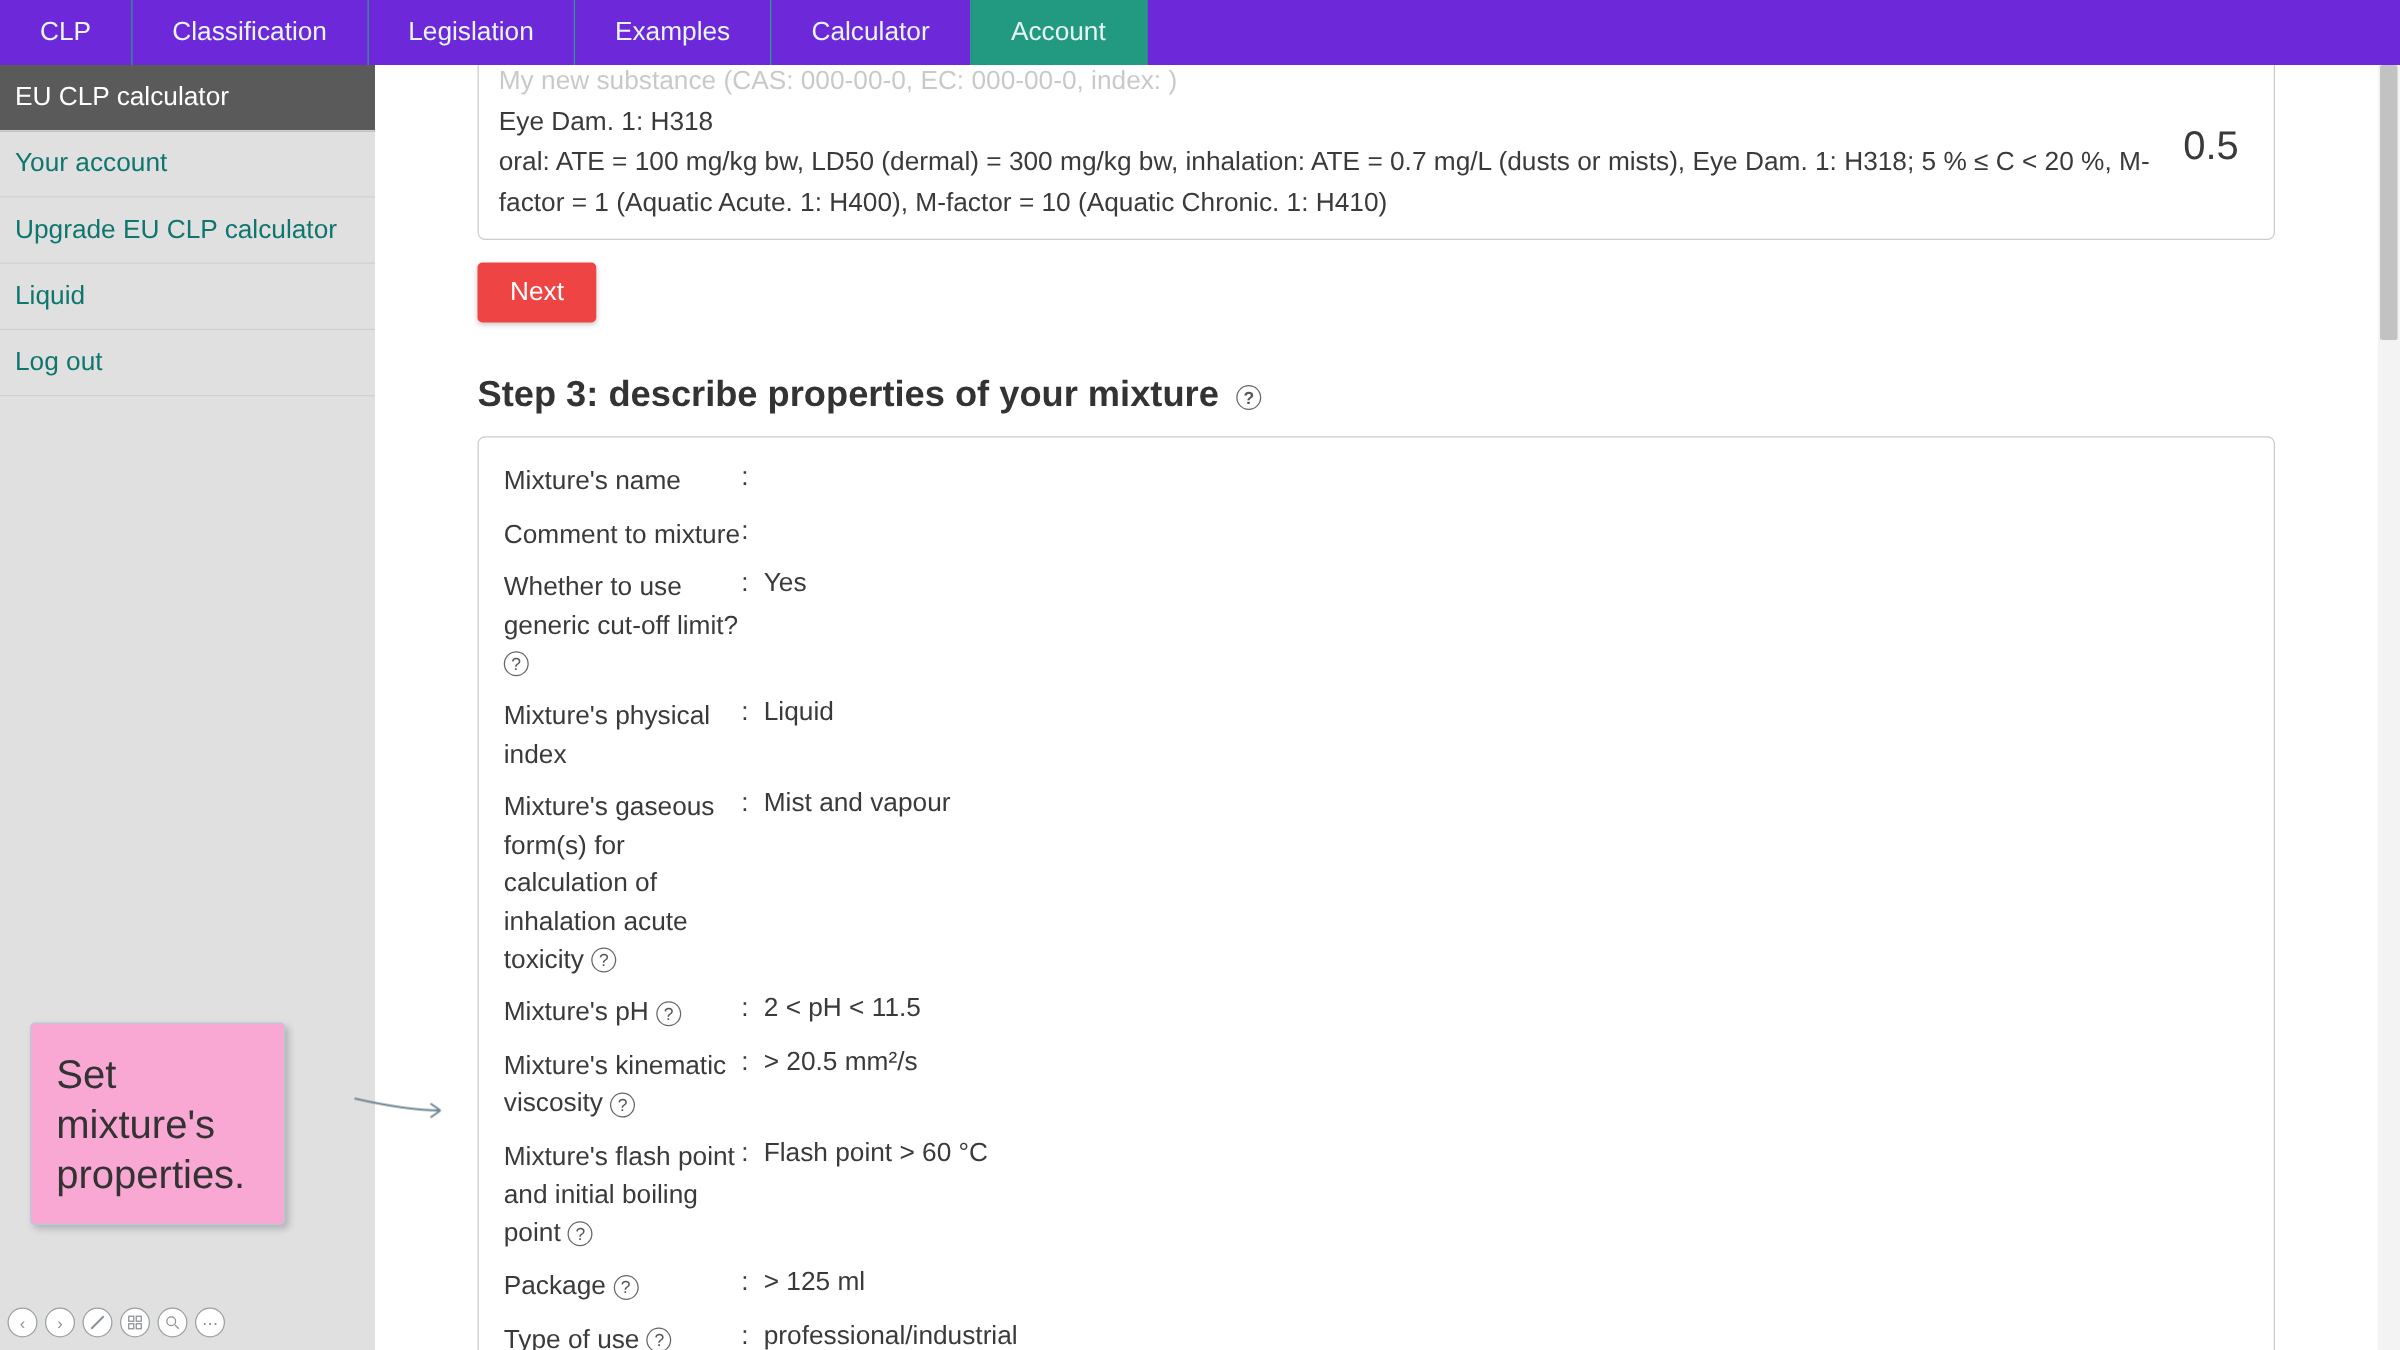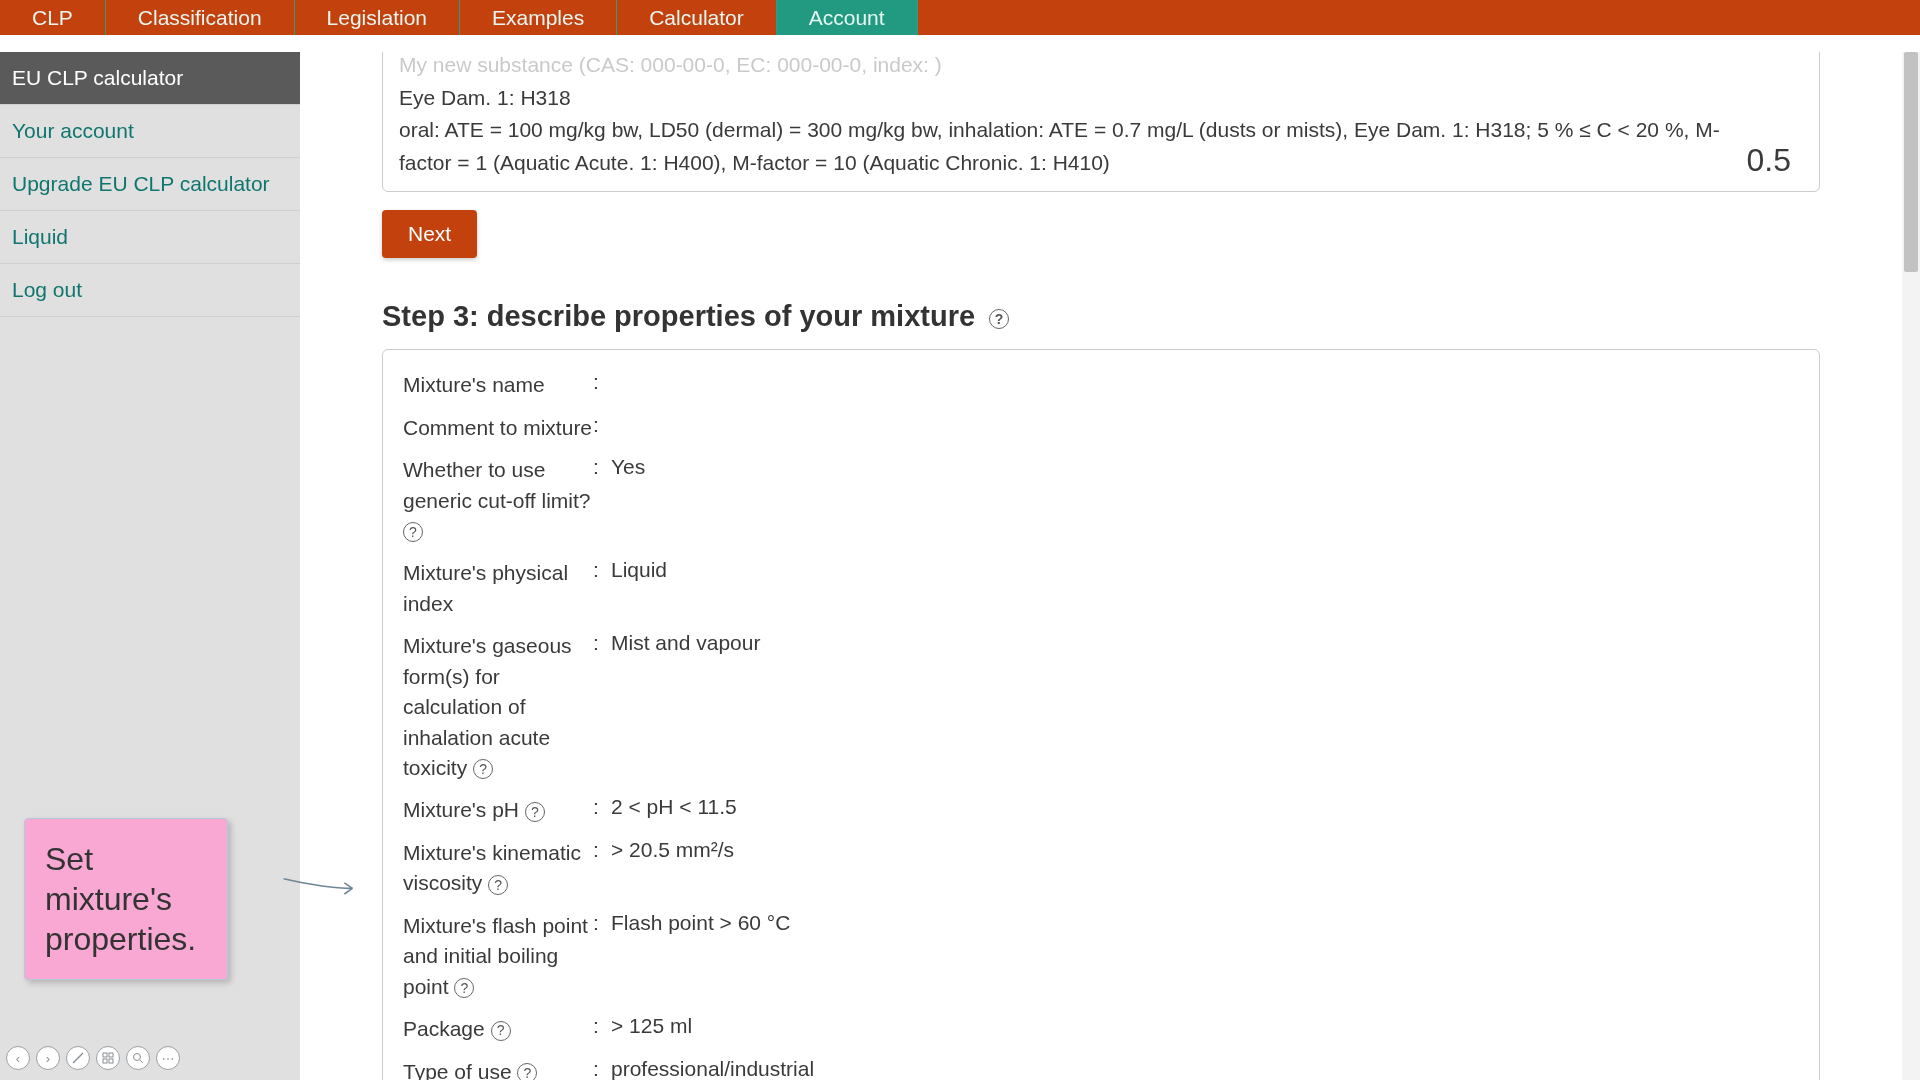--- a/index.html
+++ b/index.html
@@ -1,38 +1,38 @@
 <!DOCTYPE html>
 <html><head>
 <meta charset="utf-8">
 <style>
   * { margin:0; padding:0; box-sizing:border-box; }
   html,body { width:1920px; height:1080px; font-family:"Segoe UI",Arial,sans-serif; background:#fff; overflow:hidden; }
   body { position:relative; }
 
   
-  .topnav { display:flex; background:#c2410c; height:35px; }
+  .topnav { display:flex; background:#6d28d9; height:52px; }
   .topnav .tab { color:#e8f6f2; padding:0 32px; display:flex; align-items:center; font-size:21px; border-right:1px solid #2b9c85; cursor:pointer; }
   .topnav .tab.active { background:#219a81; }
 
   
   .sidebar { position:absolute; top:52px; left:0; width:308px; bottom:0; background:#e0e0e0; }
   .sidebar-item { padding:14px 12px; font-size:21px; color:#0f766e; border-bottom:1px solid #d0d0d0; cursor:pointer; }
   .sidebar-item.active { background:#5a5a5a; color:#fff; }
 
   
   .main { position:absolute; top:52px; left:300px; right:0; bottom:0; background:#fff; overflow-y:auto; }
   .main-inner { padding:0 100px 200px 82px; }
 
-  .card { border:1px solid #ccc; border-radius:6px; padding:10px 16px 12px 16px; margin-bottom:18px; display:flex; justify-content:space-between; align-items:flex-end; }
+  .card { border:1px solid #ccc; border-radius:6px; padding:10px 16px 12px 16px; margin-bottom:18px; display:flex; justify-content:space-between; align-items:center; }
   .card .left { font-size:21px; color:#3a3a3a; line-height:1.55; }
   .card .right { font-size:32px; color:#3a3a3a; padding:4px 12px 0 0; font-weight:400; }
   .half { font-size:21px; color:#666; }
 
-  .btn-next { background:#c2410c; color:#fff; border:none; border-radius:4px; padding:12px 26px; font-size:21px; cursor:pointer; box-shadow:0 2px 4px rgba(0,0,0,0.2); }
+  .btn-next { background:#ef4444; color:#fff; border:none; border-radius:4px; padding:12px 26px; font-size:21px; cursor:pointer; box-shadow:0 2px 4px rgba(0,0,0,0.2); }
 
   h2.step { font-size:29px; font-weight:600; color:#333; margin:42px 0 16px 0; }
   h2.step .help { margin-left:6px; }
 
   .props { border:1px solid #ccc; border-radius:6px; padding:14px 20px; }
   .prow { display:flex; padding:6px 0; font-size:21px; color:#3a3a3a; }
   .prow .label { width:190px; line-height:1.45; }
   .prow .colon { width:18px; }
   .prow .value { flex:1; }
 

